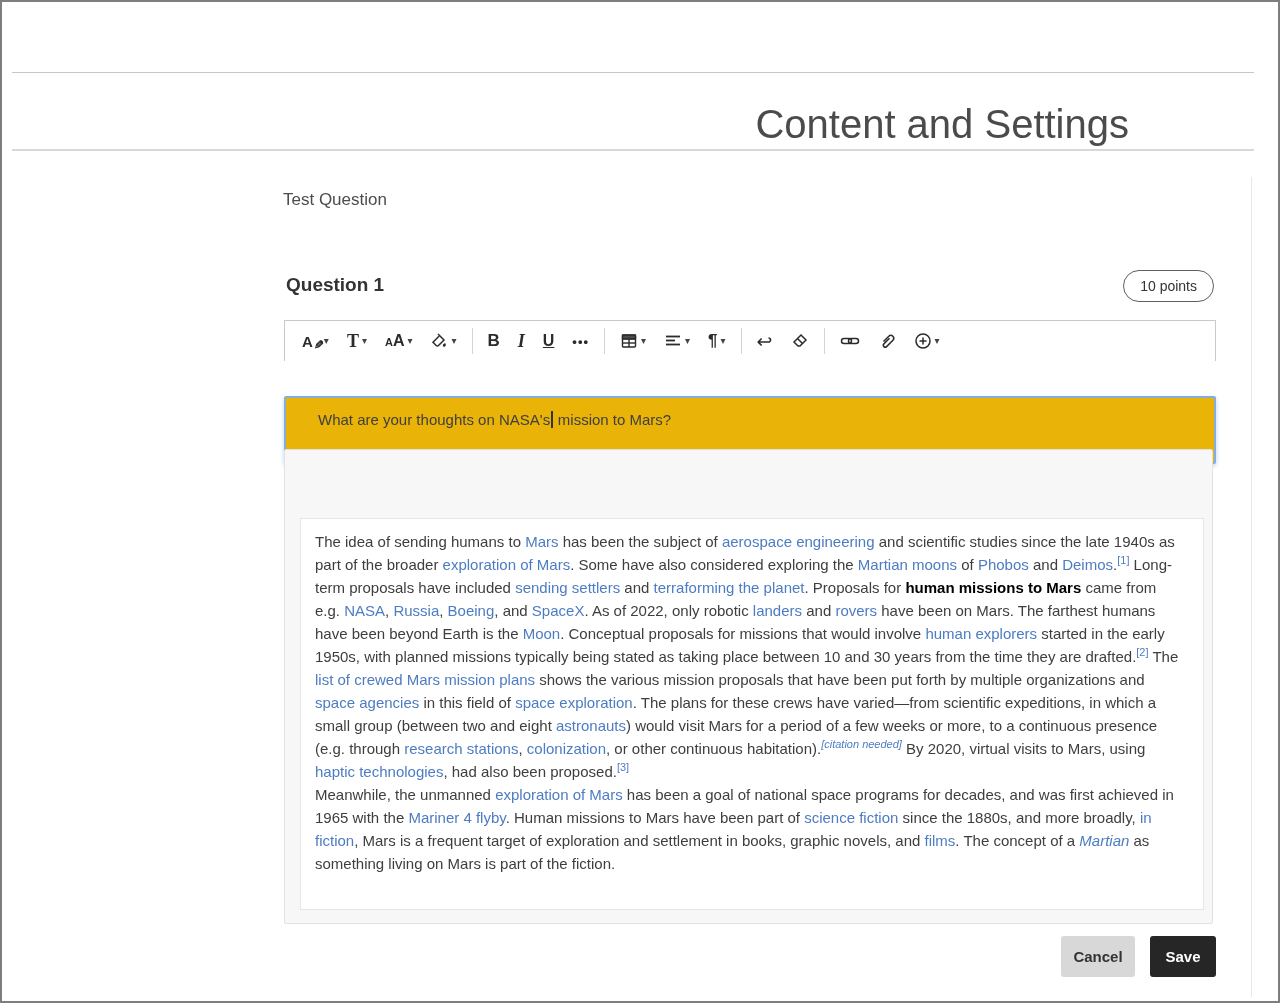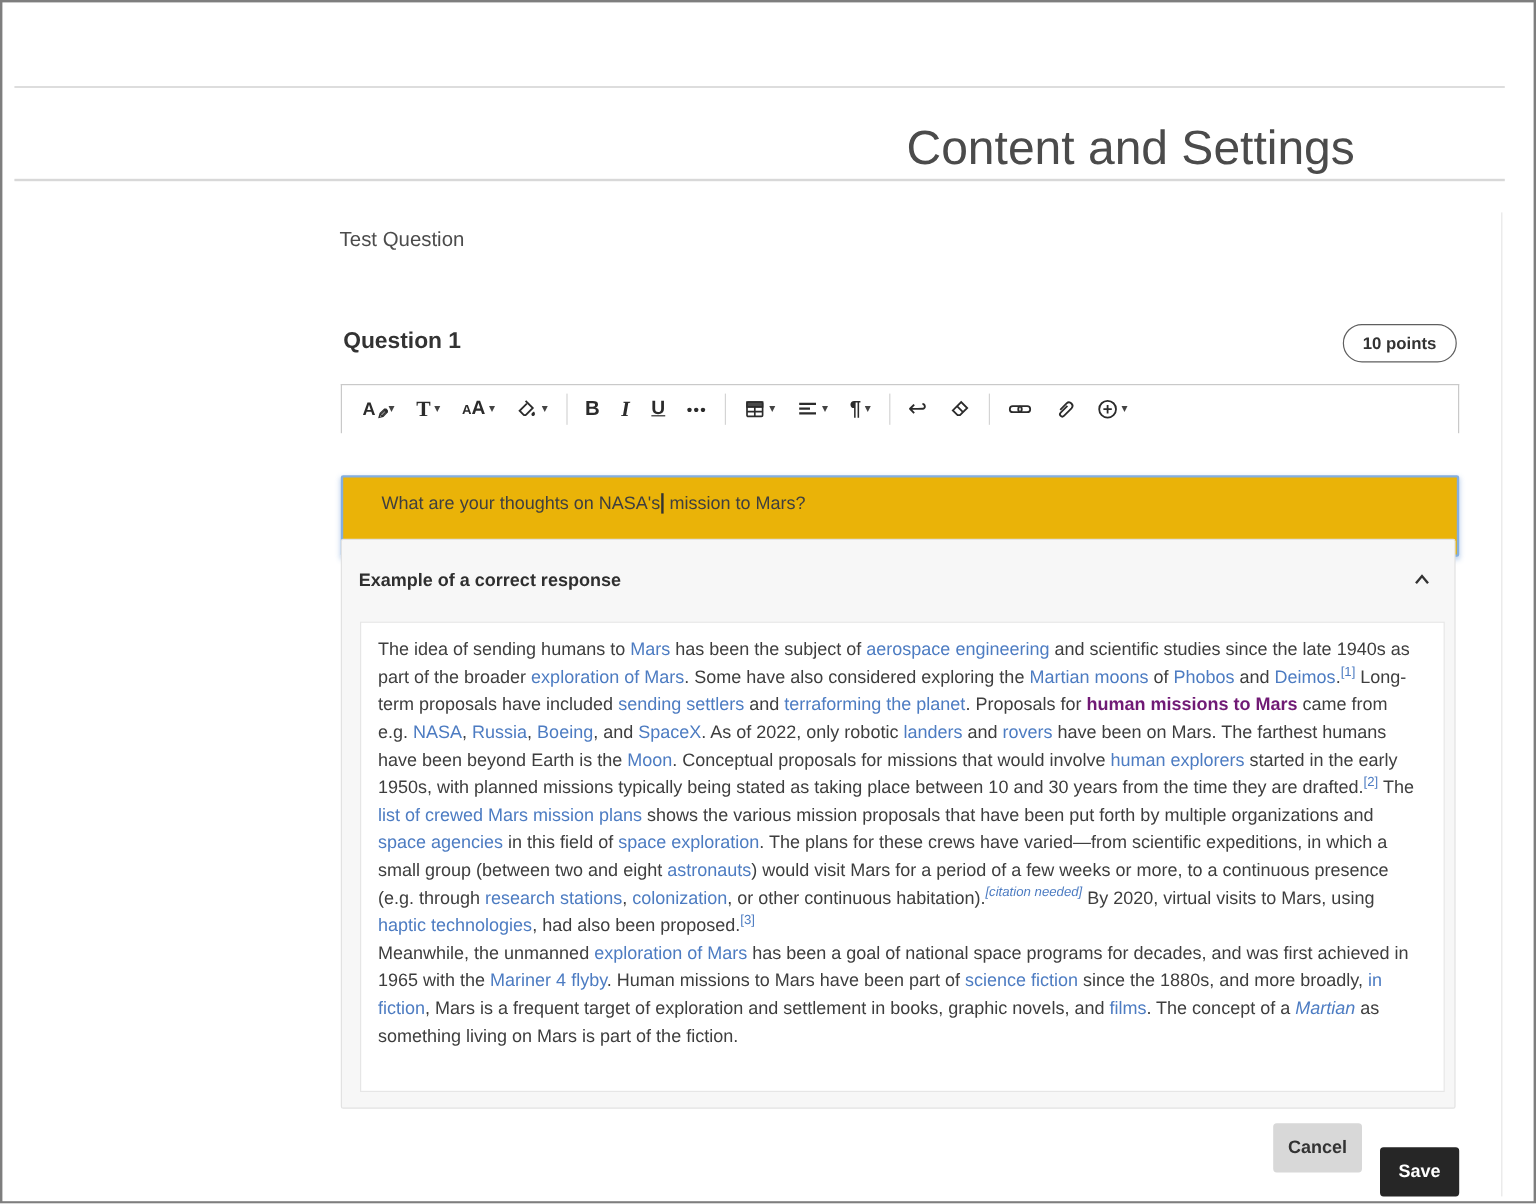--- a/index.html
+++ b/index.html
@@ -22,21 +22,21 @@
   .rule2 { position: absolute; left: 10px; top: 147px; width: 1242px; height: 2px; background: #d8d8d8; }
   .scroll-track { position: absolute; left: 1249px; top: 175px; height: 820px; width: 1px; background: #e7e7e7; }
 
   .test-content-label { position: absolute; left: 281px; top: 188px; font-size: 17px; color: #4c4c4c; }
 
   .question-title { position: absolute; left: 284px; top: 272px; font-size: 19px; font-weight: 700; color: #333; }
   .points-pill {
     position: absolute; right: 64px; top: 268px; height: 32px;
     border: 1.5px solid #5f5f5f; border-radius: 16px; background: #fff;
     display: flex; align-items: center; padding: 12px 16px;
-    font-size: 14px; font-weight: 700; color: #333;
+    font-size: 14px; font-weight: 400; color: #333;
   }
 
   
   .toolbar {
     position: absolute; left: 282px; top: 318px; width: 932px; height: 41px;
     border: 1px solid #c9c9c9; border-bottom: none; background: #fff;
     display: flex; align-items: center; padding: 0 8px;
   }
   .tb-btn {
     display: inline-flex; align-items: center; justify-content: center;
@@ -78,35 +78,35 @@
   }
   .panel-title { font-size: 15px; font-weight: 700; color: #2f2f2f; }
   .panel-chevron { margin-left: auto; color: #333; display: flex; align-items: center; }
   .panel-body {
     position: absolute; left: 15px; top: 68px; width: 904px; height: 392px;
     background: #fff; border: 1px solid #e6e6e6; padding: 11px 20px 10px 14px;
     font-size: 15px; line-height: 23px; color: #3e3e3e; overflow: hidden;
   }
   .panel-body p + p { margin-top: 0; }
   .seg-p { color: #3e3e3e; }
-  .seg-b { font-weight: 700; color: #701a75; }
+  .seg-b { font-weight: 700; color: #000000; }
   .seg-l, .seg-sl, .seg-cit, .seg-il { color: #4d7cc2; cursor: pointer; }
   .seg-sl { font-size: 11px; vertical-align: super; line-height: 0; }
   .seg-cit { font-size: 11px; vertical-align: super; line-height: 0; font-style: italic; }
   .seg-il { font-style: italic; }
 
   
   .btn {
     position: absolute; top: 934px; height: 41px; border: none; border-radius: 3px;
     font-size: 15px; font-weight: 700; cursor: pointer;
     font-family: "Liberation Sans", sans-serif;
     display: flex; align-items: center; justify-content: center;
   }
   .btn-cancel { left: 1059px; width: 74px; background: #d8d8d8; color: #333; }
-  .btn-save  { left: 1148px; width: 66px; background: #262626; color: #fff; margin-top: 20px; }
+  .btn-save  { left: 1148px; width: 66px; background: #262626; color: #fff; }
 </style>
 </head>
 <body>
 
 <div class="window">
 
   <div class="rule1"></div>
 
   <h2 class="section-title">Content and Settings</h2>
   <div class="rule2"></div>
@@ -227,28 +227,20 @@
       </span>
       <span class="caret">▾</span>
     </button>
   </div>
 
   <div class="editor">
     <span>What are your thoughts on NASA's</span><span class="cursor-bar"></span><span> mission to Mars?</span>
   </div>
 
   <div class="panel">
-    <div class="panel-header">
-      <span class="panel-title">Example of a correct response</span>
-      <span class="panel-chevron">
-        <svg width="18" height="14" viewBox="0 0 18 14" fill="none" stroke="#333" stroke-width="2">
-          <polyline points="4,10 9,4 14,10"></polyline>
-        </svg>
-      </span>
-    </div>
     <div class="panel-body">
       <p><span class="seg-p">The idea of sending humans to </span><a class="seg-l">Mars</a><span class="seg-p"> has been the subject of </span><a class="seg-l">aerospace engineering</a><span class="seg-p"> and scientific studies since the late 1940s as part of the broader </span><a class="seg-l">exploration of Mars</a><span class="seg-p">. Some have also considered exploring the </span><a class="seg-l">Martian moons</a><span class="seg-p"> of </span><a class="seg-l">Phobos</a><span class="seg-p"> and </span><a class="seg-l">Deimos</a><span class="seg-p">.</span><a class="seg-sl">[1]</a><span class="seg-p"> Long-term proposals have included </span><a class="seg-l">sending settlers</a><span class="seg-p"> and </span><a class="seg-l">terraforming the planet</a><span class="seg-p">. Proposals for </span><span class="seg-b">human missions to Mars</span><span class="seg-p"> came from e.g. </span><a class="seg-l">NASA</a><span class="seg-p">, </span><a class="seg-l">Russia</a><span class="seg-p">, </span><a class="seg-l">Boeing</a><span class="seg-p">, and </span><a class="seg-l">SpaceX</a><span class="seg-p">. As of 2022, only robotic </span><a class="seg-l">landers</a><span class="seg-p"> and </span><a class="seg-l">rovers</a><span class="seg-p"> have been on Mars. The farthest humans have been beyond Earth is the </span><a class="seg-l">Moon</a><span class="seg-p">. Conceptual proposals for missions that would involve </span><a class="seg-l">human explorers</a><span class="seg-p"> started in the early 1950s, with planned missions typically being stated as taking place between 10 and 30 years from the time they are drafted.</span><a class="seg-sl">[2]</a><span class="seg-p"> The </span><a class="seg-l">list of crewed Mars mission plans</a><span class="seg-p"> shows the various mission proposals that have been put forth by multiple organizations and </span><a class="seg-l">space agencies</a><span class="seg-p"> in this field of </span><a class="seg-l">space exploration</a><span class="seg-p">. The plans for these crews have varied—from scientific expeditions, in which a small group (between two and eight </span><a class="seg-l">astronauts</a><span class="seg-p">) would visit Mars for a period of a few weeks or more, to a continuous presence (e.g. through </span><a class="seg-l">research stations</a><span class="seg-p">, </span><a class="seg-l">colonization</a><span class="seg-p">, or other continuous habitation).</span><a class="seg-cit">[citation needed]</a><span class="seg-p"> By 2020, virtual visits to Mars, using </span><a class="seg-l">haptic technologies</a><span class="seg-p">, had also been proposed.</span><a class="seg-sl">[3]</a></p>
       <p><span class="seg-p">Meanwhile, the unmanned </span><a class="seg-l">exploration of Mars</a><span class="seg-p"> has been a goal of national space programs for decades, and was first achieved in 1965 with the </span><a class="seg-l">Mariner 4</a><span class="seg-p"> </span><a class="seg-l">flyby</a><span class="seg-p">. Human missions to Mars have been part of </span><a class="seg-l">science fiction</a><span class="seg-p"> since the 1880s, and more broadly, </span><a class="seg-l">in fiction</a><span class="seg-p">, Mars is a frequent target of exploration and settlement in books, graphic novels, and </span><a class="seg-l">films</a><span class="seg-p">. The concept of a </span><a class="seg-il">Martian</a><span class="seg-p"> as something living on Mars is part of the fiction.</span></p>
     </div>
   </div>
 
   <button class="btn btn-cancel">Cancel</button>
   <button class="btn btn-save">Save</button>
 
 </div>

